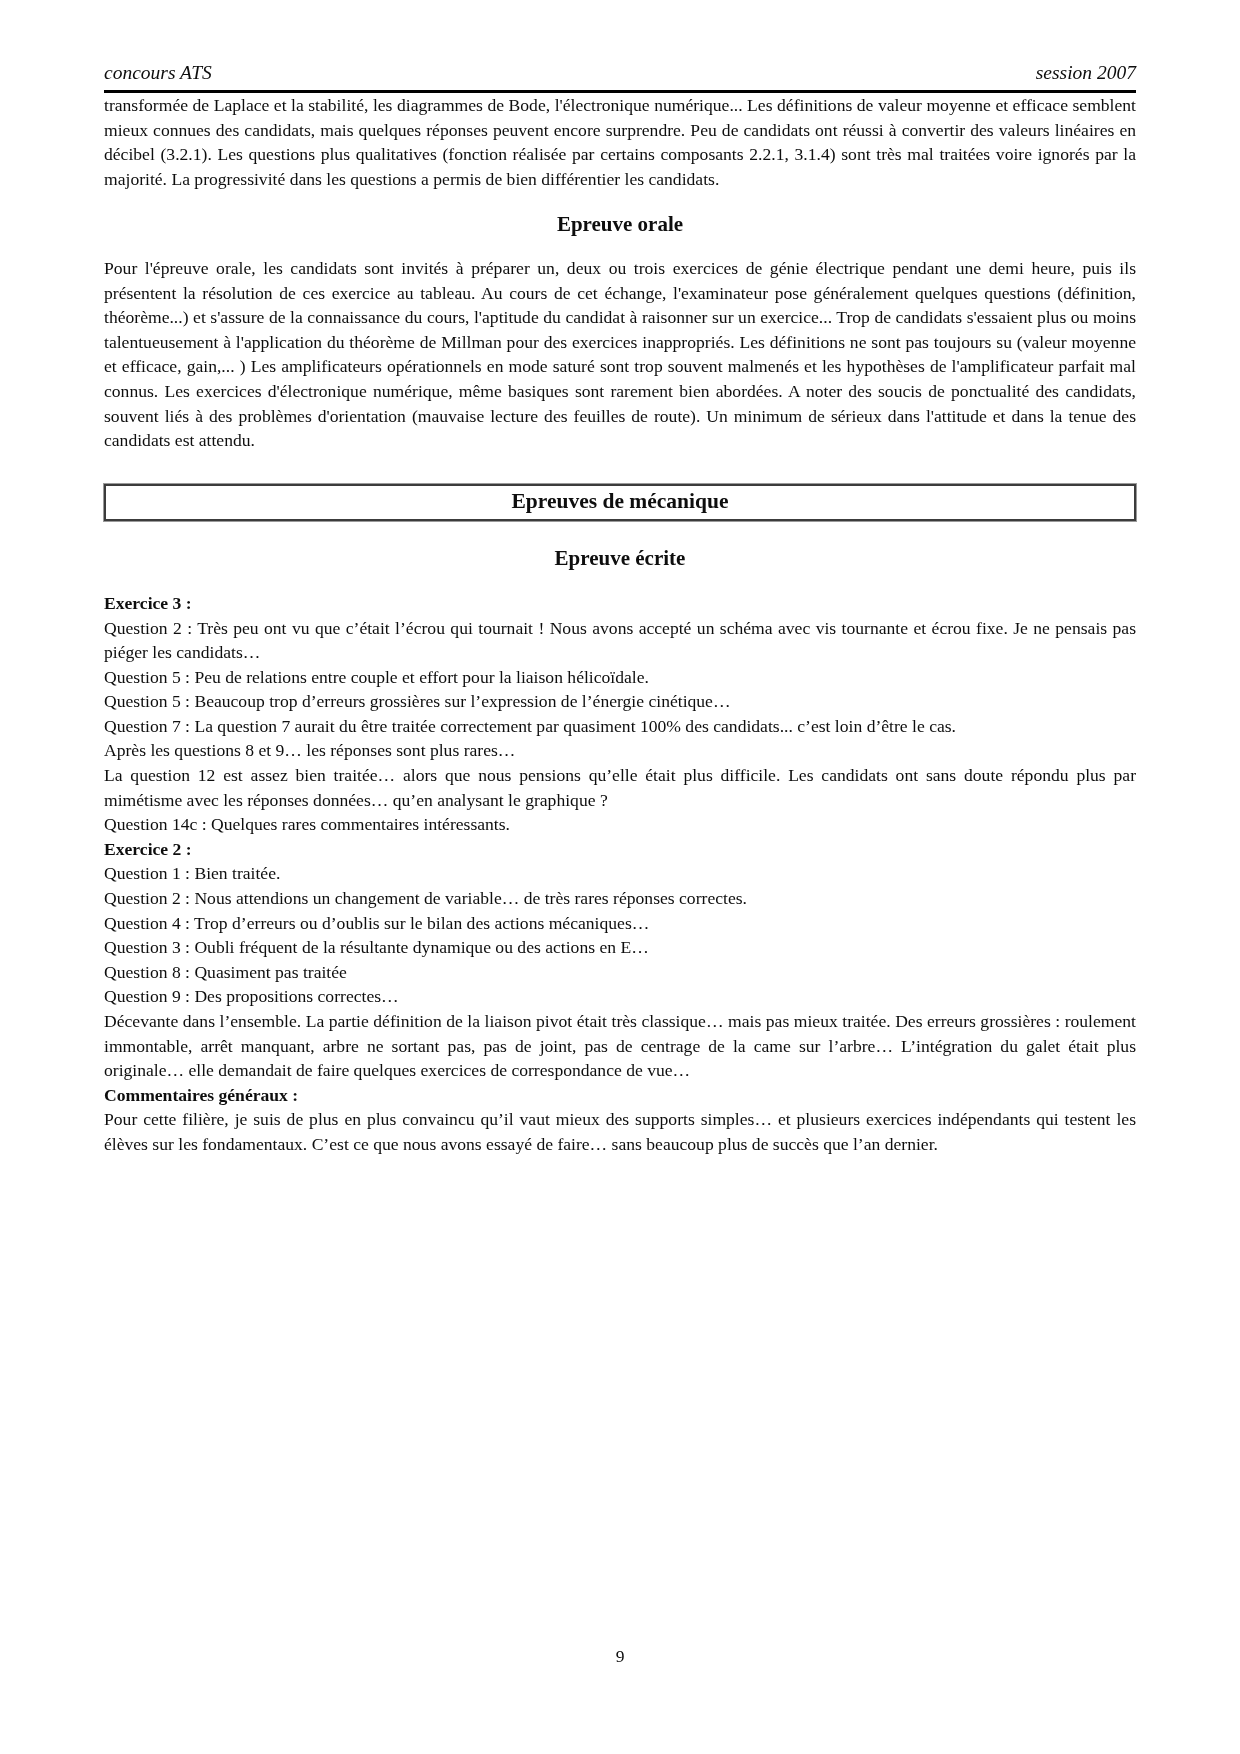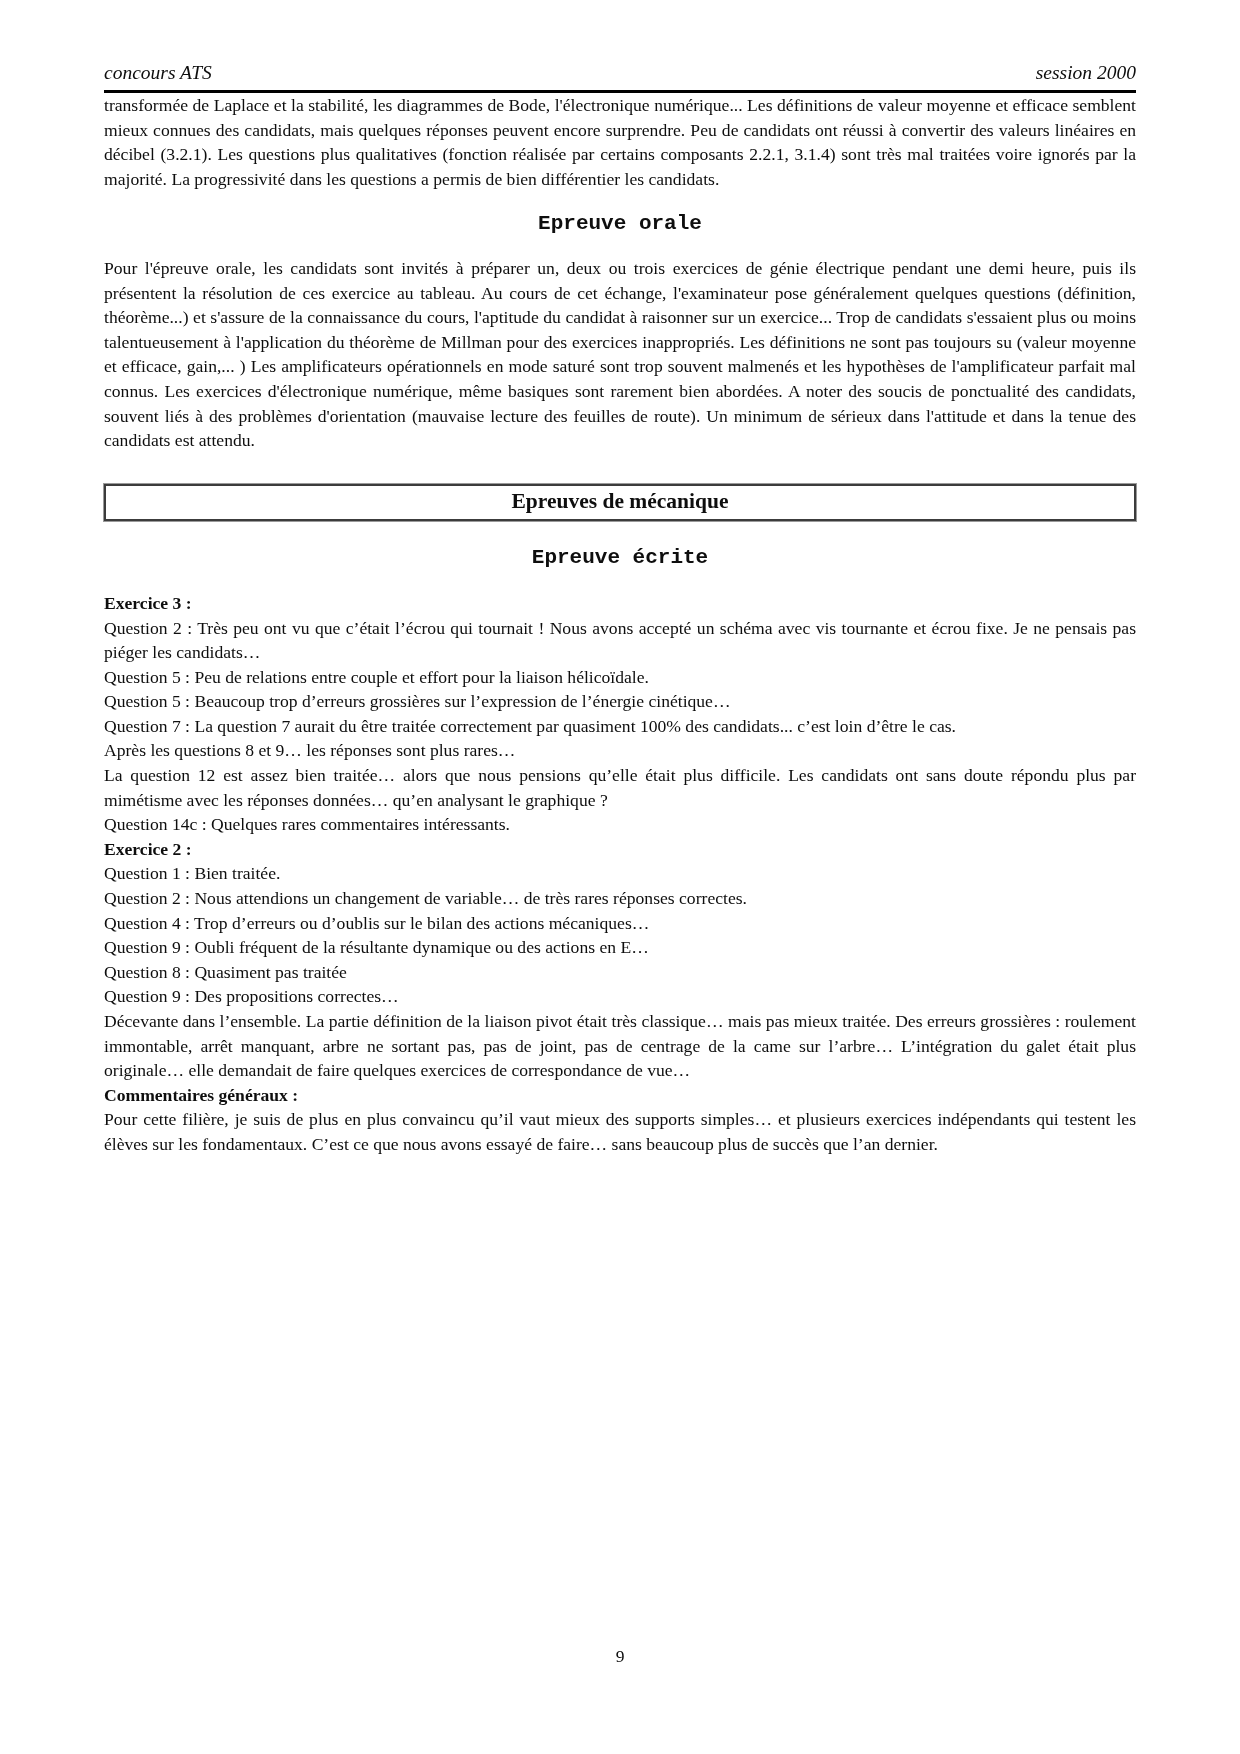--- a/index.html
+++ b/index.html
@@ -25,21 +25,20 @@
     border-bottom: 3px solid #000;
   }
   .body-text { font-size: 17.6px; line-height: 24.6px; }
   p.para { text-align: justify; margin: 0; }
   .intro-para { margin-top: 12px; }
   h2.center-heading {
     text-align: center;
     font-size: 21px;
     font-weight: bold;
     margin: 21px 0 19px 0;
-    font-family: Liberation Mono, monospace;
   }
   .mecanique-box {
     margin-top: 31px;
     border: 2px solid #3c3c3c;
     box-shadow: 0 0 0 1px #9a9a9a;
     padding: 3px 0 6px 0;
   }
   .mecanique-box h1 {
     text-align: center;
     font-size: 21.5px;
@@ -56,21 +55,21 @@
     font-size: 17.5px;
   }
 </style>
 </head>
 <body>
 
 <div class="page">
 
   <header class="page-header">
     <span>concours ATS</span>
-    <span>session 2000</span>
+    <span>session 2007</span>
   </header>
 
   <main class="body-text">
 
     <p class="para intro-para">transformée de Laplace et la stabilité, les diagrammes de Bode, l'électronique numérique... Les définitions de valeur moyenne et efficace semblent mieux connues des candidats, mais quelques réponses peuvent encore surprendre. Peu de candidats ont réussi à convertir des valeurs linéaires en décibel (3.2.1). Les questions plus qualitatives (fonction réalisée par certains composants 2.2.1, 3.1.4) sont très mal traitées voire ignorés par la majorité.  La progressivité dans les questions a permis de bien différentier les candidats.</p>
 
     <h2 class="center-heading">Epreuve orale</h2>
 
     <p class="para">Pour l'épreuve orale, les candidats sont invités à préparer un, deux ou trois exercices de génie électrique pendant une demi heure, puis ils présentent la résolution de ces exercice au tableau. Au cours de cet échange, l'examinateur pose généralement quelques questions (définition, théorème...) et s'assure de la connaissance du cours, l'aptitude du candidat à raisonner sur un exercice... Trop de candidats s'essaient plus ou moins talentueusement à l'application du théorème de Millman pour des exercices inappropriés. Les définitions ne sont pas toujours su (valeur moyenne et efficace, gain,... ) Les amplificateurs opérationnels en mode saturé sont trop souvent malmenés et les hypothèses de l'amplificateur parfait mal connus. Les exercices d'électronique numérique, même basiques sont rarement bien abordées. A noter des soucis de ponctualité des candidats, souvent liés à des problèmes d'orientation (mauvaise lecture des feuilles de route). Un minimum de sérieux dans l'attitude et dans la tenue des candidats est attendu.</p>
 
@@ -86,21 +85,21 @@
     <p class="para">Question 5 : Beaucoup trop d’erreurs grossières sur l’expression de l’énergie cinétique…</p>
     <p class="para">Question 7 : La question 7 aurait du être traitée correctement par quasiment 100% des candidats... c’est loin d’être le cas.</p>
     <p class="para">Après les questions 8 et 9… les réponses sont plus rares…</p>
     <p class="para">La question 12 est assez bien traitée… alors que nous pensions qu’elle était plus difficile. Les candidats ont sans doute répondu plus par mimétisme avec les réponses données… qu’en analysant le graphique ?</p>
     <p class="para">Question 14c : Quelques rares commentaires intéressants.</p>
 
     <p class="para bold-line">Exercice 2 :</p>
     <p class="para">Question 1 : Bien traitée.</p>
     <p class="para">Question 2 : Nous attendions un changement de variable… de très rares réponses correctes.</p>
     <p class="para">Question 4 : Trop d’erreurs ou d’oublis sur le bilan des actions mécaniques…</p>
-    <p class="para">Question 9 : Oubli fréquent de la résultante dynamique ou des actions en E…</p>
+    <p class="para">Question 3 : Oubli fréquent de la résultante dynamique ou des actions en E…</p>
     <p class="para">Question 8 : Quasiment pas traitée</p>
     <p class="para">Question 9 : Des propositions correctes…</p>
 
     <p class="para">Décevante dans l’ensemble. La partie définition de la liaison pivot était très classique… mais pas mieux traitée. Des erreurs grossières : roulement immontable, arrêt manquant, arbre ne sortant pas, pas de joint, pas de centrage de la came sur l’arbre… L’intégration du galet était plus originale… elle demandait de faire quelques exercices de correspondance de vue…</p>
 
     <p class="para sub-heading">Commentaires généraux :</p>
     <p class="para">Pour cette filière, je suis de plus en plus convaincu qu’il vaut mieux des supports simples… et plusieurs exercices indépendants qui testent les élèves sur les fondamentaux. C’est ce que nous avons essayé de faire… sans beaucoup plus de succès que l’an dernier.</p>
 
   </main>
 

